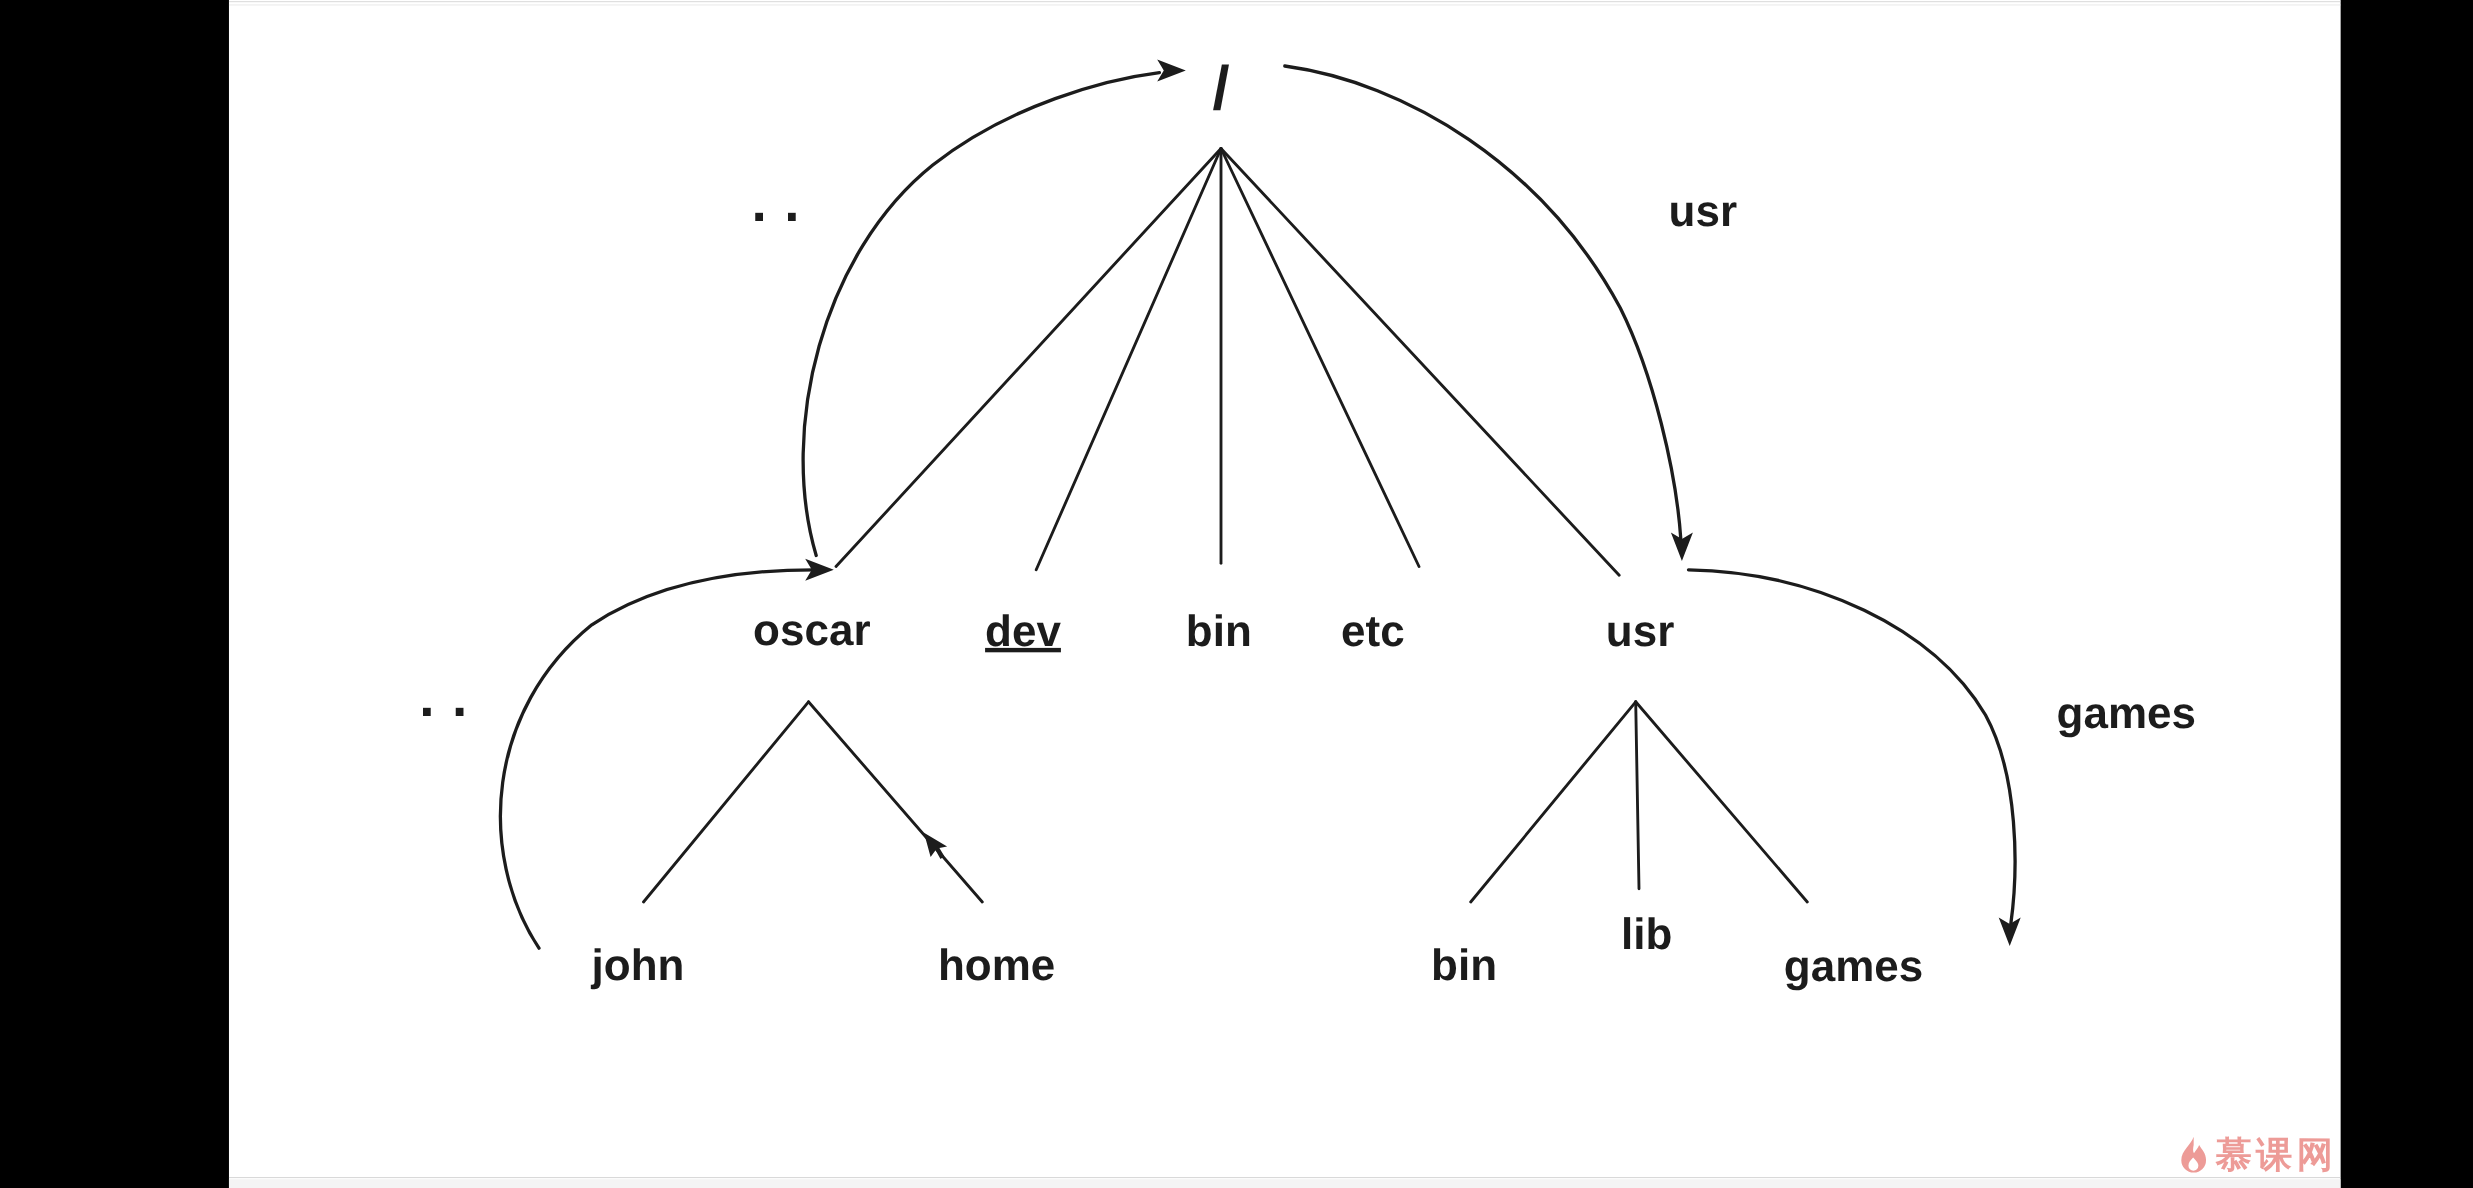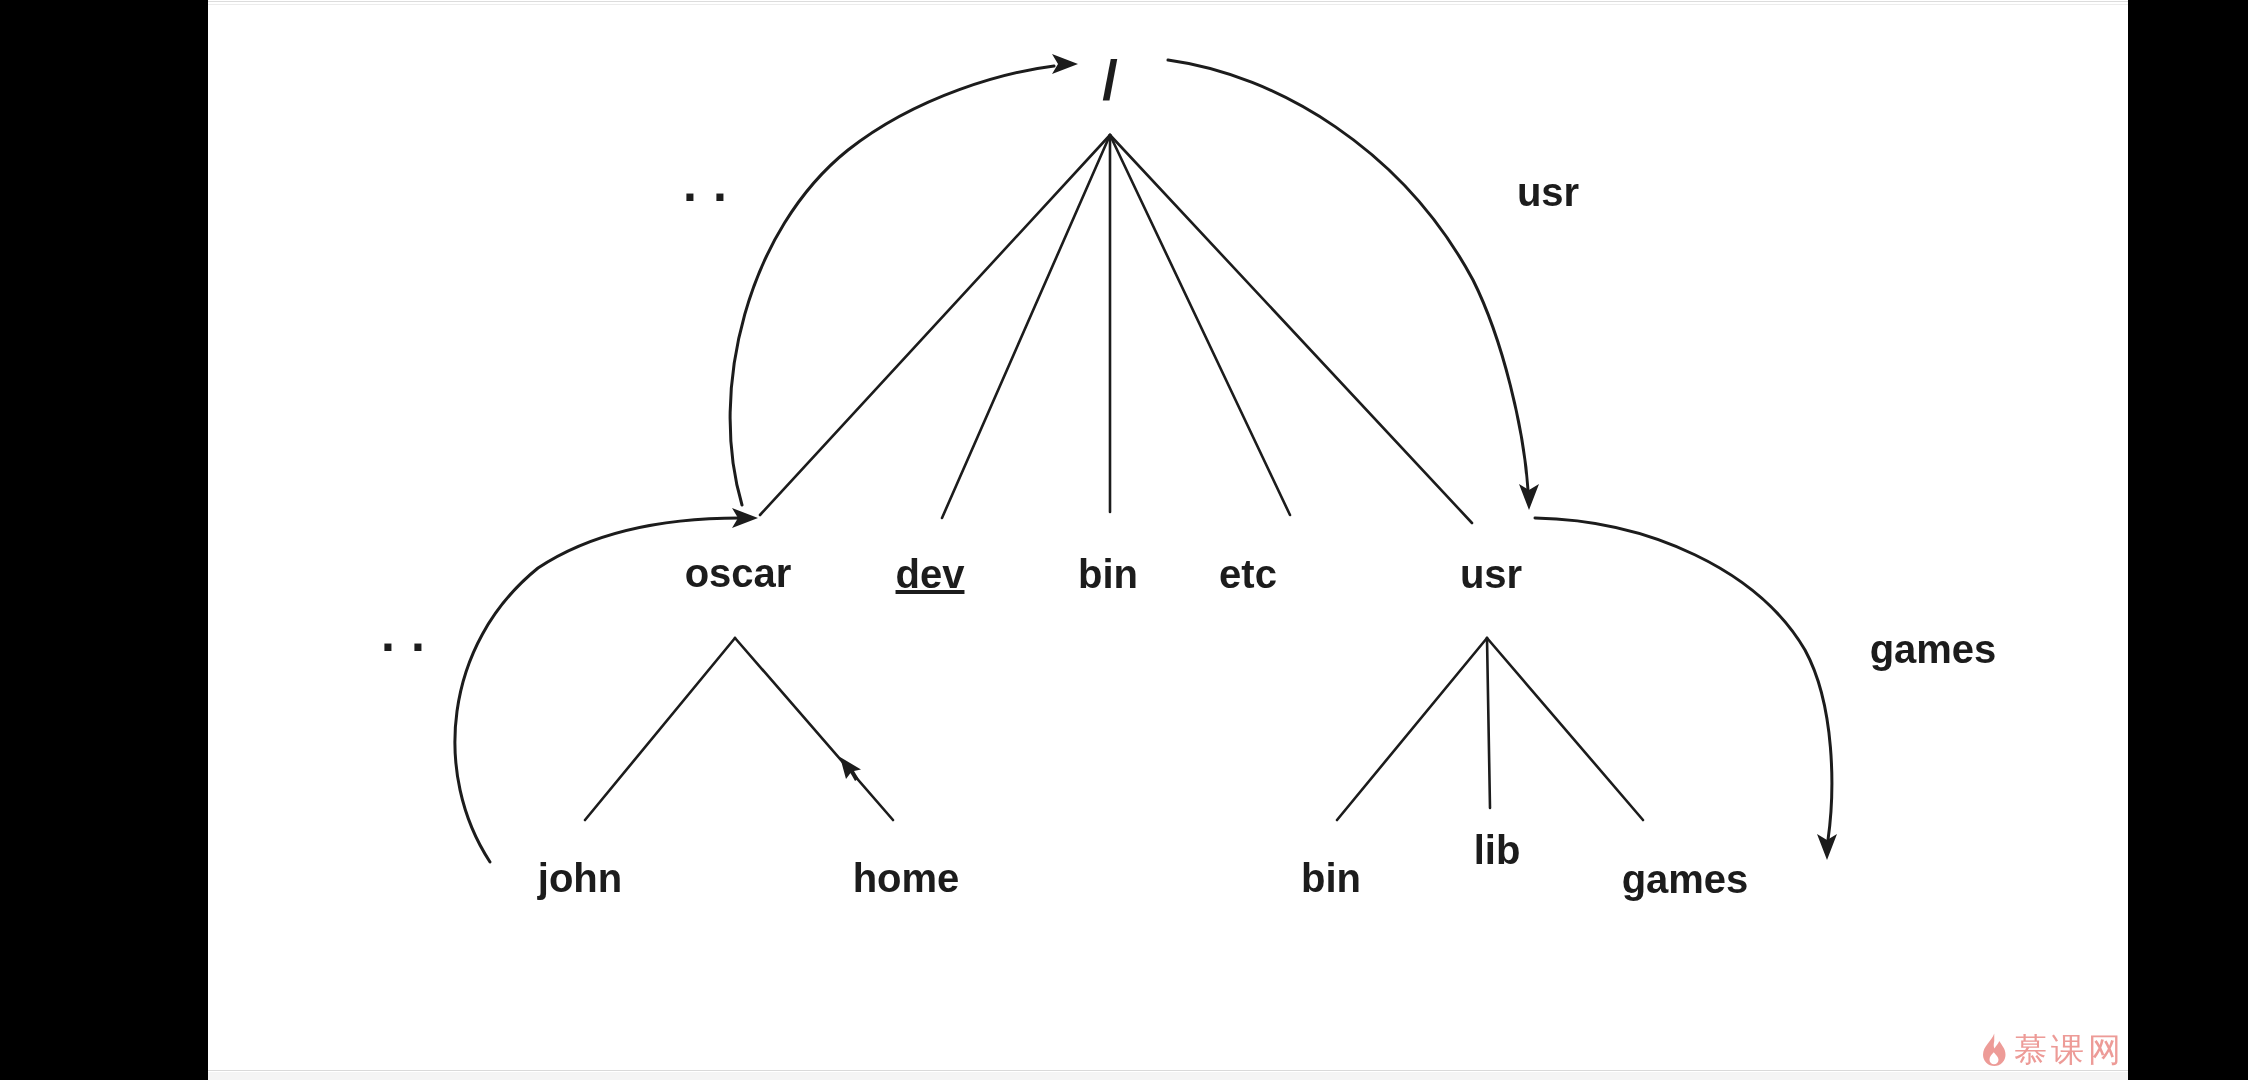--- a/index.html
+++ b/index.html
@@ -13,21 +13,21 @@
   .bottom-band{position:absolute;left:0;top:1072px;width:100%;height:8px;background:#f4f4f4;}
   svg.lines{position:absolute;left:0;top:0;}
   .lbl{position:absolute;transform:translate(-50%,-50%);font-weight:bold;color:#1c1c1c;
        font-size:40px;line-height:1;white-space:nowrap;}
   .root-lbl{font-size:56px;}
   .dots{font-size:50px;letter-spacing:16px;}
   .caption{position:absolute;transform:translate(-50%,-50%);font-weight:bold;color:#1a1a1a;
            font-size:46px;white-space:nowrap;}
   .watermark{position:absolute;left:1770px;top:1028px;display:flex;align-items:center;gap:6px;
              color:#ea8a86;opacity:.85;}
-  .watermark .wm-text{font-size:33px;font-weight:normal;letter-spacing:4px;}
+  .watermark .wm-text{font-size:33px;font-weight:bold;letter-spacing:4px;}
 </style>
 </head>
 <body>
 
 <div class="screen">
 
   <div class="stage">
 
     <div class="hairline hl-top1"></div>
     <div class="hairline hl-top2"></div>

